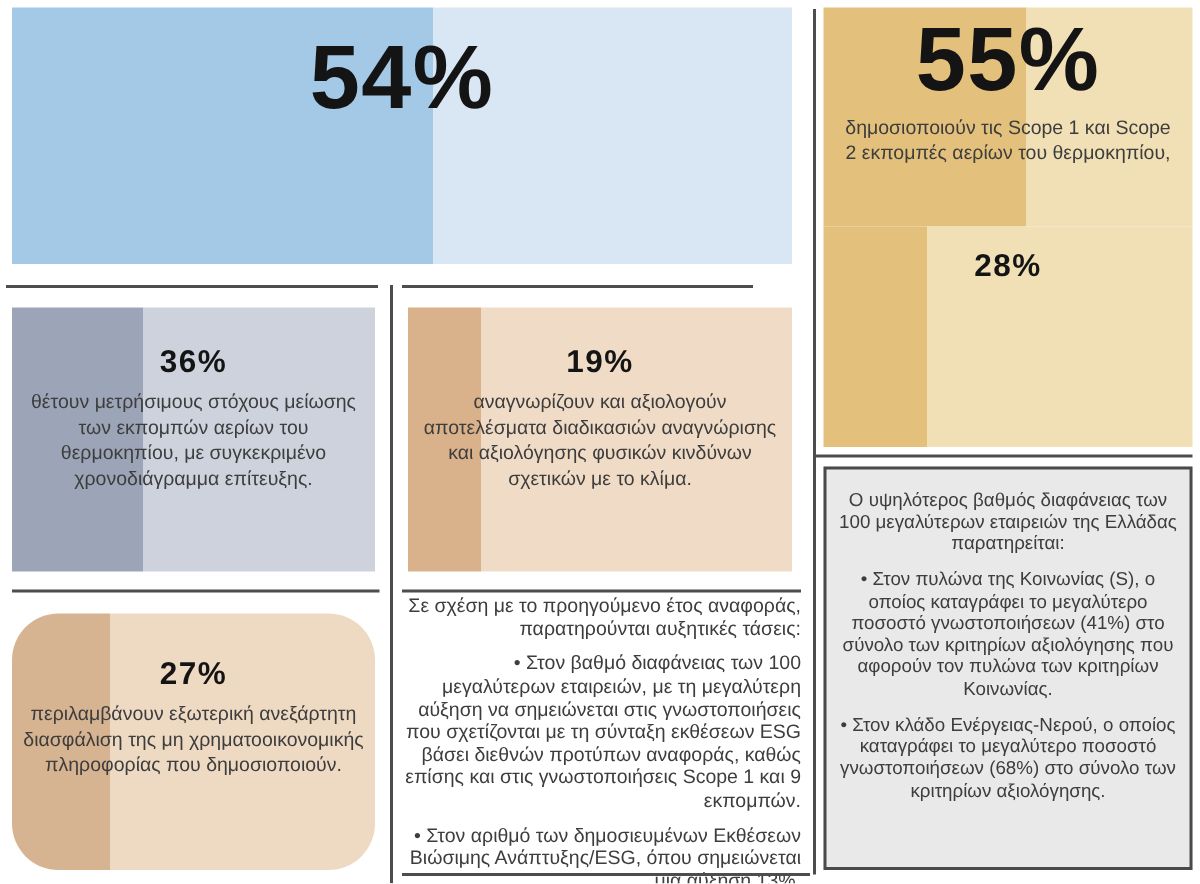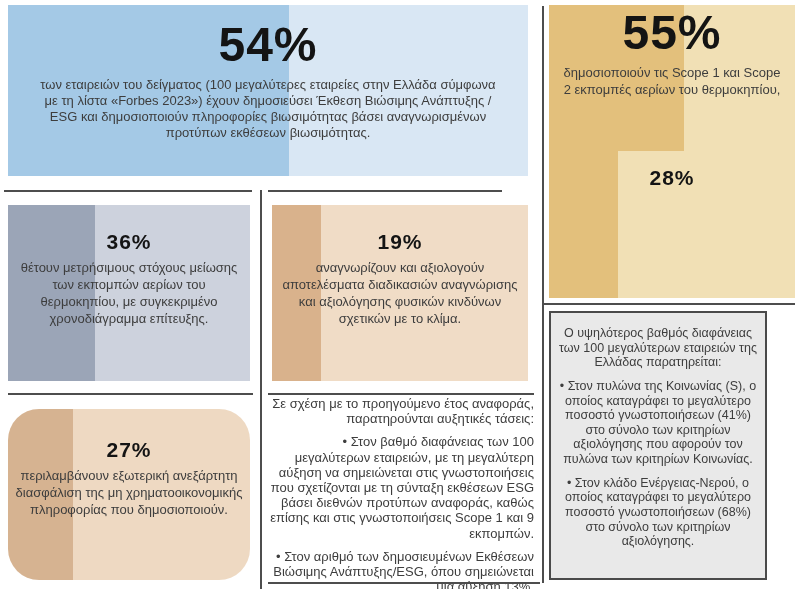--- a/index.html
+++ b/index.html
@@ -5,55 +5,54 @@
   html,body{margin:0;padding:0;background:#ffffff;}
   .page{
     position:relative;width:800px;height:589px;background:#ffffff;
     font-family:"Liberation Sans",sans-serif;color:#3d3d3d;overflow:hidden;
   }
   .statbox{
     position:absolute;box-sizing:border-box;text-align:center;
     background:linear-gradient(to right,var(--dark) var(--fill),var(--light) var(--fill));
   }
   .num{font-weight:700;color:#141414;letter-spacing:1px;}
-  .num.big{font-size:48px;line-height:1.02;}
+  .num.big{font-size:60px;line-height:1.02;}
   .num.mid{font-size:21px;line-height:1.05;}
   .desc{font-size:13px;line-height:1.22;margin:7px auto 0;color:#3d3d3d;}
   .box54{left:8px;top:5px;width:520px;height:171px;padding-top:16px;}
   .box54 .desc{width:88%;}
   .box36{left:8px;top:205px;width:242px;height:176px;padding-top:26px;}
   .box19{left:272px;top:205px;width:256px;height:176px;padding-top:26px;}
   .box27{left:8px;top:409px;width:242px;height:171px;padding-top:30px;border-radius:31px;}
   .box36 .desc,.box19 .desc,.box27 .desc{width:94%;line-height:1.3;}
   .box55{left:549px;top:5px;width:246px;height:146px;padding-top:4px;}
   .box28{left:549px;top:151px;width:246px;height:147px;padding-top:16px;}
   .box55 .desc,.box28 .desc{width:92%;line-height:1.3;}
   .num55{font-size:46px;}
   .trends{
     position:absolute;left:266px;top:396px;width:268px;height:184px;
     text-align:right;font-size:13px;line-height:1.17;
   }
   .trends p{margin:0 0 8px 0;}
   .highlights{
-    position:absolute;left:549px;top:311px;width:218px;height:269px;box-sizing:border-box;
+    position:absolute;left:549px;top:311px;width:246px;height:269px;box-sizing:border-box;
     background:var(--bg);border:2px solid var(--border);
     text-align:center;font-size:12.5px;line-height:1.17;padding:13px 8px;
   }
   .highlights p{margin:0 0 9px 0;}
   .hline{position:absolute;height:2px;}
   .vline{position:absolute;width:2px;}
 </style>
 </head>
 <body>
 
 <div class="page">
 
   <section class="statbox box54" style="--fill: 54%; --dark: #a4c9e6; --light: #d9e7f4;">
     <div class="num big">54%</div>
-    <p class="desc">των εταιρειών του δείγματος (100 μεγαλύτερες εταιρείες στην Ελλάδα σύμφωνα με τη λίστα «Forbes 2023») έχουν δημοσιεύσει Έκθεση Βιώσιμης Ανάπτυξης / ESG και δημοσιοποιούν πληροφορίες βιωσιμότητας βάσει αναγνωρισμένων προτύπων εκθέσεων βιωσιμότητας.</p>
   </section>
 
   <section class="statbox box36" style="--fill: 36%; --dark: #9ba5b7; --light: #cdd2dd;">
     <div class="num mid">36%</div>
     <p class="desc">θέτουν μετρήσιμους στόχους μείωσης των εκπομπών αερίων του θερμοκηπίου, με συγκεκριμένο χρονοδιάγραμμα επίτευξης.</p>
   </section>
 
   <section class="statbox box19" style="--fill: 19%; --dark: #d9b28c; --light: #f0dcc6;">
     <div class="num mid">19%</div>
     <p class="desc">αναγνωρίζουν και αξιολογούν αποτελέσματα διαδικασιών αναγνώρισης και αξιολόγησης φυσικών κινδύνων σχετικών με το κλίμα.</p>

